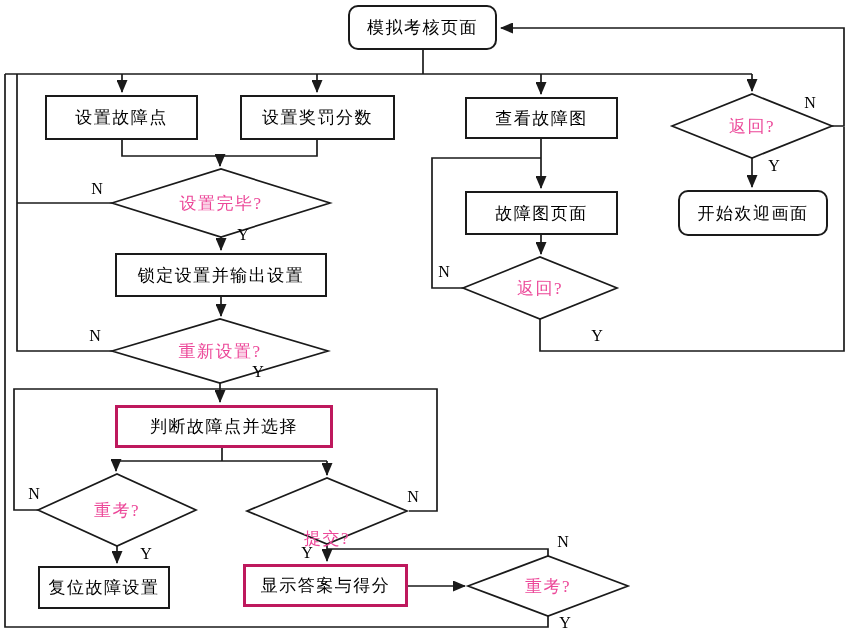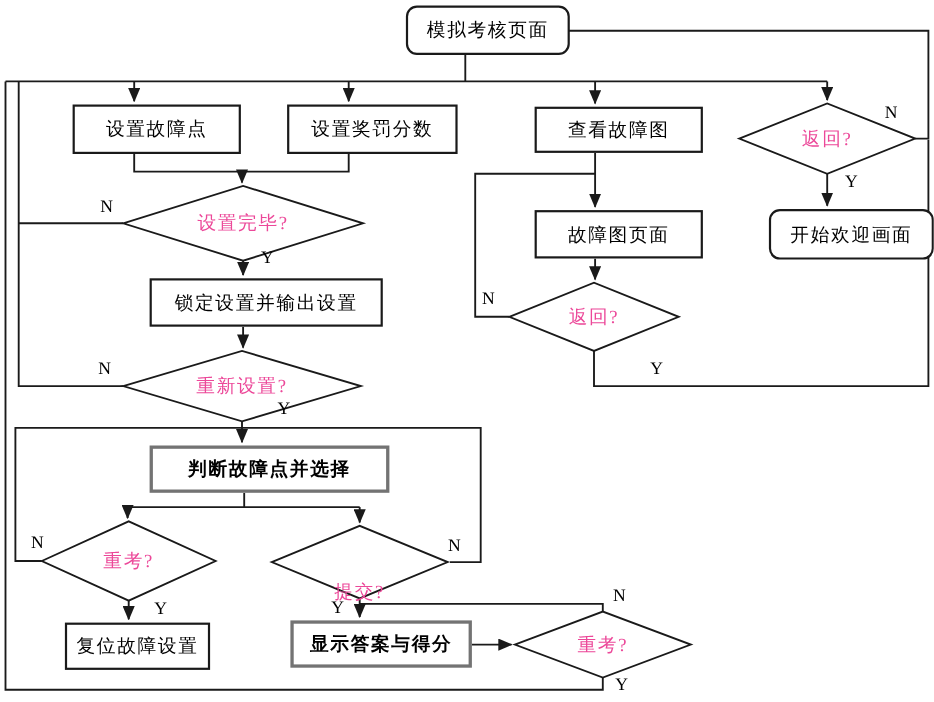--- a/index.html
+++ b/index.html
@@ -14,24 +14,23 @@
   .node{
     position:absolute;
     display:flex;align-items:center;justify-content:center;
     background:#fff;
     border:2px solid #1a1a1a;
     box-sizing:border-box;
     font-size:17px;color:#000;
     letter-spacing:1.5px;
     white-space:nowrap;
     text-align:center;
-    margin-left:21px;
   }
   .rounded{border-radius:10px;}
-  .heavy{border:3px solid #737373;font-weight:bold;}
+  .heavy{border:3px solid #be185d;}
   .dlabel{
     position:absolute;
     transform:translate(-50%,-50%);
     font-size:17px;color:#ec4899;
     letter-spacing:1.5px;white-space:nowrap;
   }
   .yn{
     position:absolute;
     transform:translate(-50%,-50%);
     font-size:16px;color:#000;

